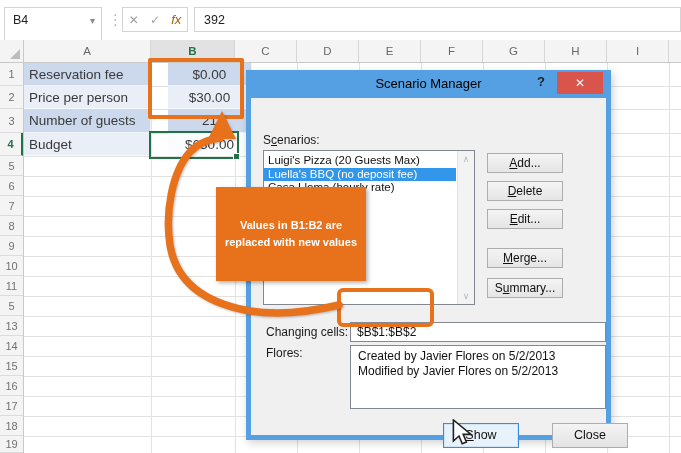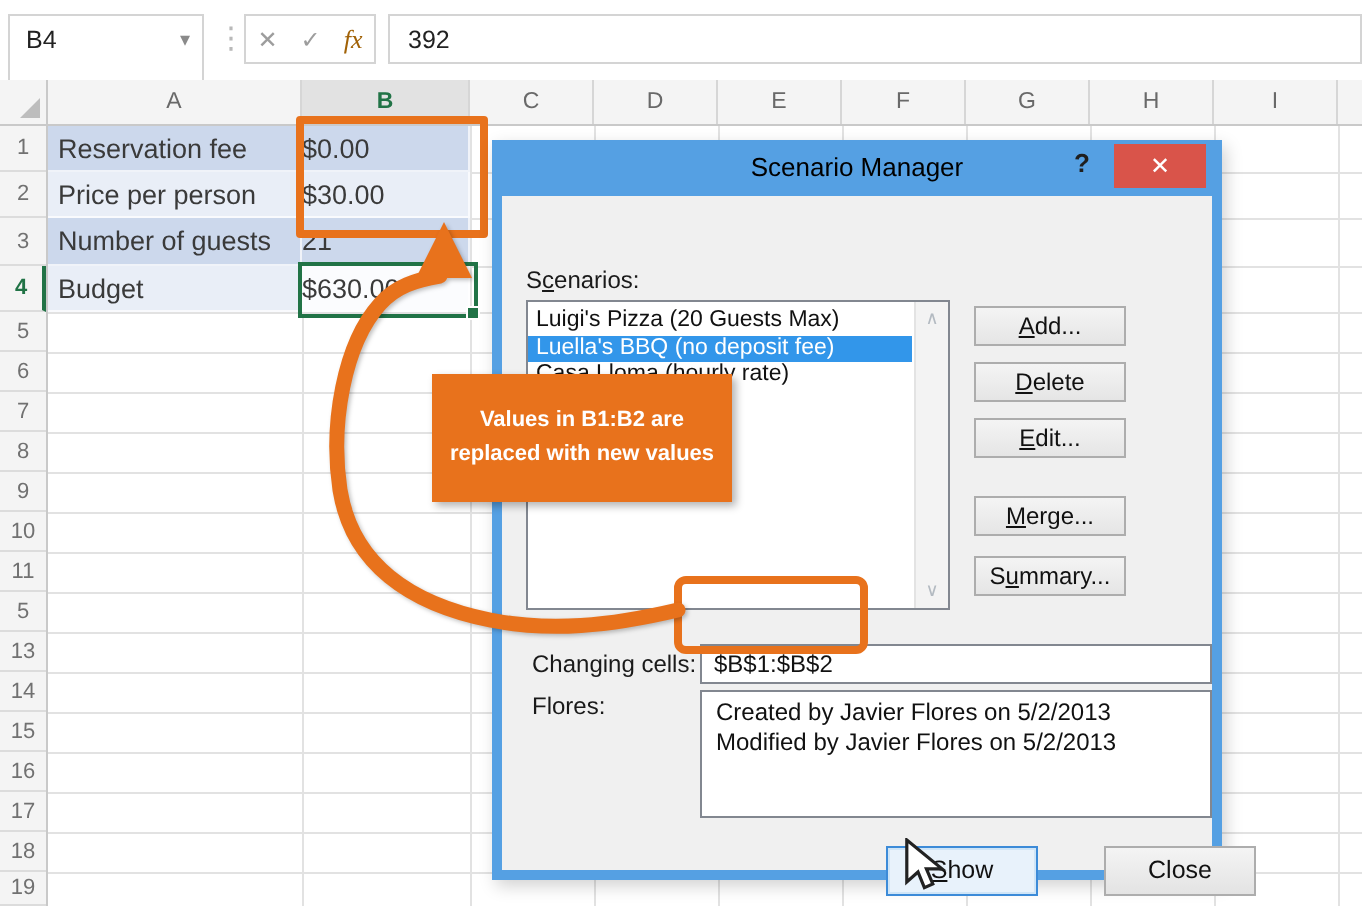--- a/index.html
+++ b/index.html
@@ -8,39 +8,39 @@
           -webkit-font-smoothing:antialiased;}
   
   .fbar{position:absolute;left:0;top:0;width:681px;height:40px;background:#fff;border-bottom:1px solid #d8d8d8;}
   .namebox{position:absolute;left:4px;top:7px;width:98px;height:36px;border:1px solid #d4d4d4;background:#fff;
            font-size:12.5px;color:#222;line-height:25px;padding-left:8px;box-sizing:border-box;}
   .namebox .dd{position:absolute;right:6px;top:0;color:#8a8a8a;font-size:10px;}
   .fdots{position:absolute;left:108px;top:8px;color:#b9b9b9;font-size:15px;line-height:24px;}
   .fxgroup{position:absolute;left:122px;top:7px;width:66px;height:25px;border:1px solid #d4d4d4;background:#fff;
            display:flex;align-items:center;justify-content:space-around;box-sizing:border-box;}
   .fxgroup .gi{color:#9d9d9d;font-size:12px;}
-  .fxgroup .fx{color:#a16207;font-family:Liberation Serif, serif;font-style:italic;font-size:13px;}
+  .fxgroup .fx{color:#a16207;font-family:Liberation Sans, sans-serif;font-style:italic;font-size:13px;}
   .ffield{position:absolute;left:194px;top:7px;width:487px;height:25px;border:1px solid #d4d4d4;background:#fff;
           font-size:12.5px;color:#222;line-height:24px;padding-left:9px;box-sizing:border-box;}
   
   .colheads{position:absolute;left:0;top:40px;width:681px;height:23px;background:#f4f4f4;border-bottom:1px solid #c9c9c9;box-sizing:border-box;}
   .ch{position:absolute;top:0;height:22px;line-height:22px;text-align:center;font-size:11.5px;color:#696969;
       border-right:1px solid #d6d6d6;box-sizing:border-box;}
   .ch.sel{background:#e2e2e2;color:#217346;font-weight:bold;}
   .corner{position:absolute;left:0;top:0;width:24px;height:22px;border-right:1px solid #c9c9c9;box-sizing:border-box;}
   .corner .tri{position:absolute;right:3px;bottom:3px;width:0;height:0;border-bottom:10px solid #bdbdbd;border-left:10px solid transparent;}
   .rowheads{position:absolute;left:0;top:63px;width:24px;height:390px;background:#f4f4f4;border-right:1px solid #c9c9c9;box-sizing:border-box;}
   .rh{position:absolute;left:0;width:23px;text-align:center;font-size:11px;color:#717171;border-bottom:1px solid #dcdcdc;box-sizing:border-box;}
   .rh.sel{color:#217346;font-weight:bold;border-right:2px solid #217346;}
   .vline{position:absolute;top:63px;bottom:0;width:1px;background:#e2e2e2;z-index:1;}
   .hline{position:absolute;left:24px;right:0;height:1px;background:#e2e2e2;z-index:1;}
   .cell{position:absolute;font-size:13.5px;color:#3a3a3a;box-sizing:border-box;z-index:2;
         border-right:1px solid rgba(255,255,255,.7);border-bottom:1px solid rgba(255,255,255,.7);}
   .cell.a{left:24px;width:127px;padding-left:5px;}
-  .cell.b{left:151px;width:84px;text-align:left;}
+  .cell.b{left:168px;width:84px;text-align:center;}
   .band-dark{background:#ccd8ec;}
   .band-light{background:#e9eef7;}
   .cell-active{background:#fbfcfe;}
   .sel-b4{position:absolute;left:149px;top:131px;width:86px;height:24px;border:2px solid #217346;z-index:3;}
   .handle{position:absolute;right:-3px;bottom:-3px;width:5px;height:5px;background:#217346;border:1px solid #fff;}
   .hl-b1b2{position:absolute;left:148px;top:58px;width:88px;height:53px;border:4px solid #e8721c;border-radius:2px;z-index:4;}
   
   .dlg{position:absolute;left:246px;top:70px;width:365px;height:370px;background:#55a0e3;z-index:10;
        box-shadow:2px 3px 8px rgba(0,0,0,.18);box-sizing:border-box;}
   .dlg-title{position:absolute;left:0;top:6px;width:100%;text-align:center;font-size:13px;color:#000000;}
@@ -62,21 +62,21 @@
   .field{position:absolute;left:99px;top:224px;width:256px;height:20px;background:#fff;border:1px solid #828790;
          box-sizing:border-box;font-size:12px;color:#111;line-height:18px;padding-left:6px;}
   .comment{position:absolute;left:99px;top:247px;width:256px;height:64px;background:#fff;border:1px solid #828790;
            box-sizing:border-box;font-size:12px;color:#111;line-height:15px;padding:3px 7px;}
   .bbtn{position:absolute;top:325px;width:76px;height:25px;box-sizing:border-box;text-align:center;
         font-size:12.5px;color:#111;line-height:23px;}
   .bbtn.show{left:192px;background:#e8f2fb;border:1px solid #3c8bd8;box-shadow:inset 0 0 0 1px #cfe5f7;}
   .bbtn.close{left:281px;background:linear-gradient(#f4f4f4,#e3e3e3);border:1px solid #adadad;margin-left:20px;}
   
   .hl-field{position:absolute;left:337px;top:288px;width:89px;height:31px;border:4px solid #e8721c;border-radius:6px;z-index:20;}
-  .callout{position:absolute;left:216px;top:187px;width:150px;height:64px;background:#e8721c;z-index:22;
+  .callout{position:absolute;left:216px;top:187px;width:150px;height:94px;background:#e8721c;z-index:22;
            box-shadow:2px 2px 4px rgba(0,0,0,.3);display:flex;flex-direction:column;justify-content:center;
            text-align:center;color:#fff;font-weight:bold;font-size:11px;line-height:17px;white-space:nowrap;}
   #arrow{position:absolute;left:0;top:0;z-index:21;pointer-events:none;filter:drop-shadow(1px 1.5px 1px rgba(0,0,0,.25));}
   #cursor{position:absolute;left:451px;top:419px;z-index:40;pointer-events:none;}
 </style>
 </head>
 <body>
 
 <div id="screen">
 

